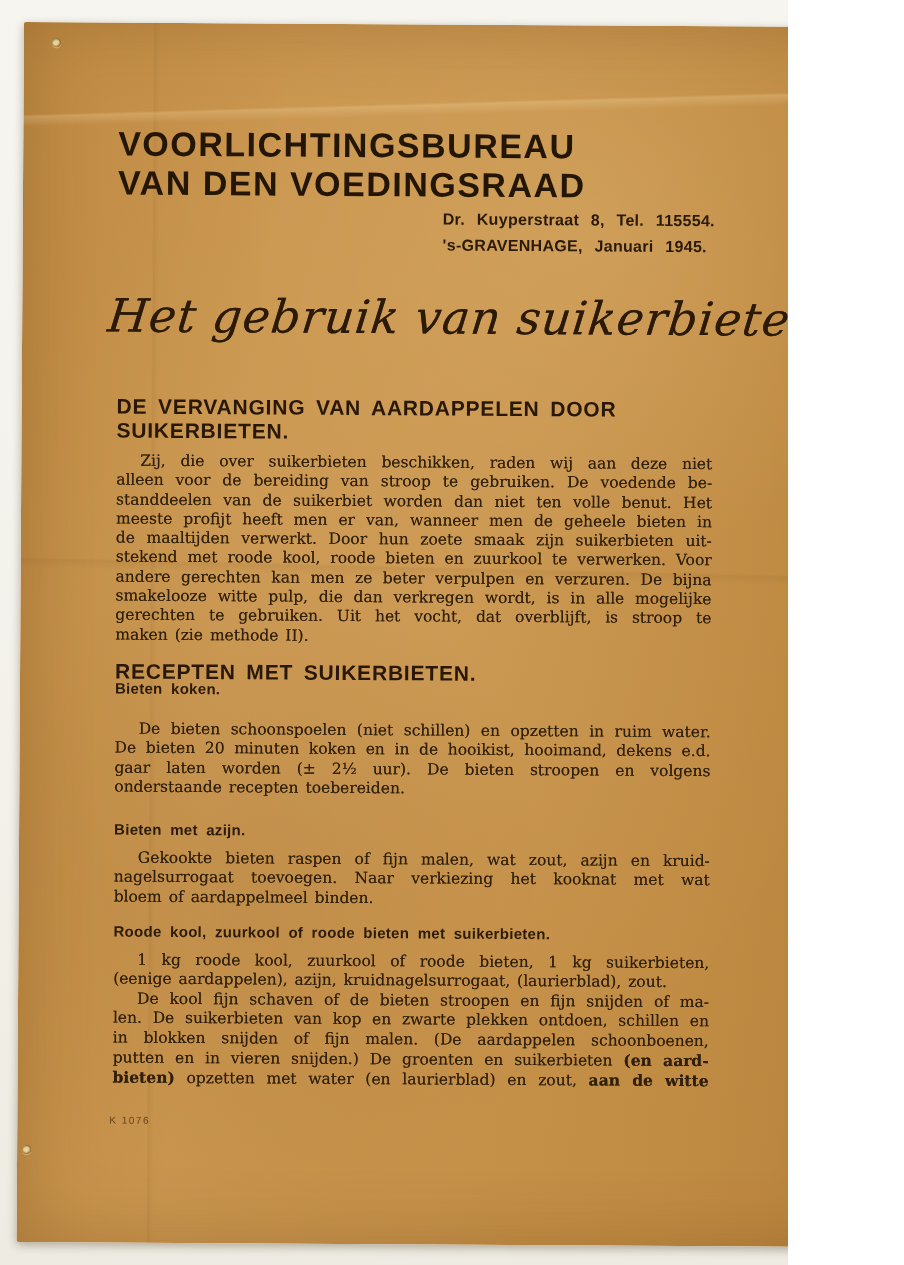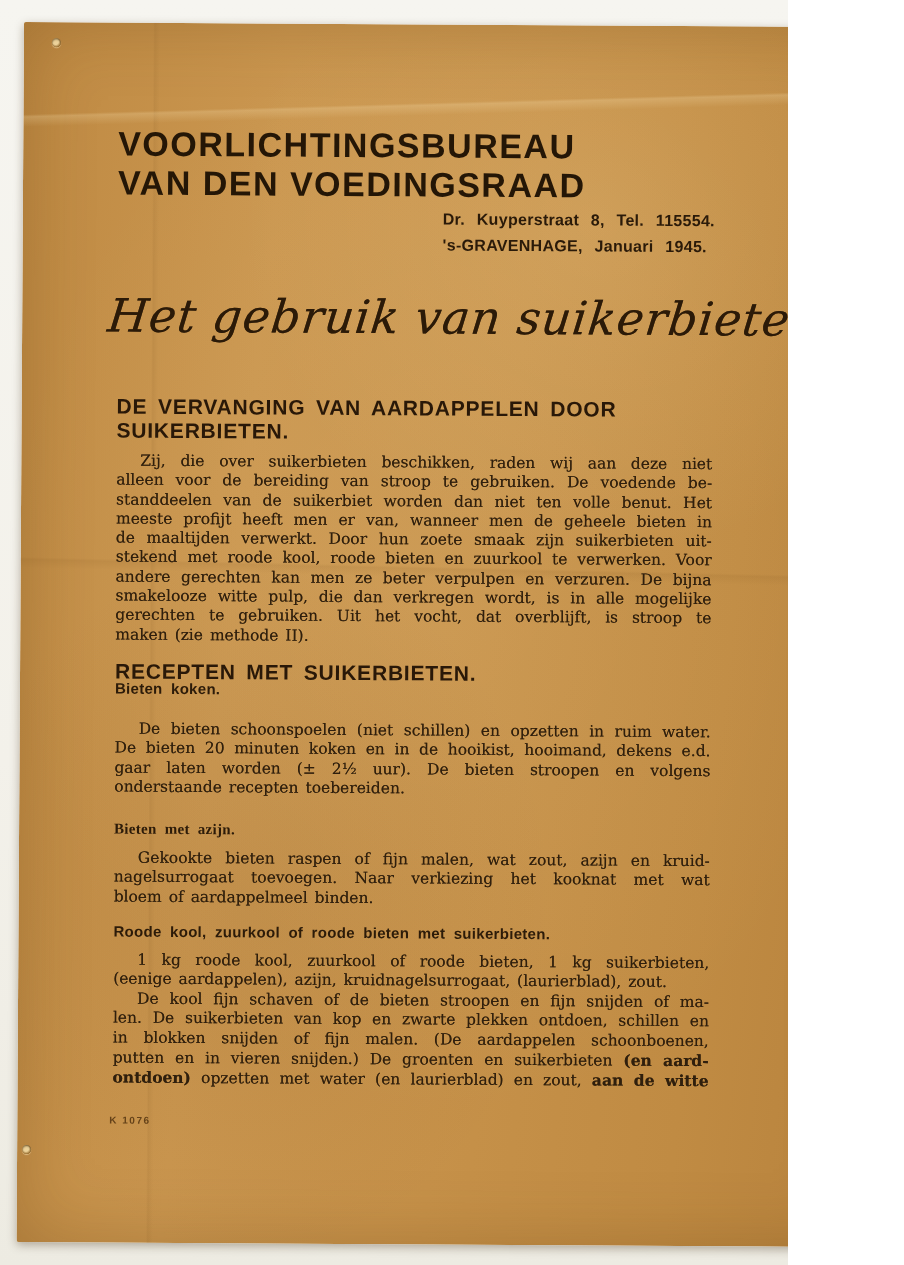--- a/index.html
+++ b/index.html
@@ -37,21 +37,21 @@
   .script-title{left:86px;top:266px;font-size:46px;font-style:italic;letter-spacing:1px;
                 transform:skewX(-6deg);color:#2b1a08;}
   .h-big{font-size:21px;line-height:24px;letter-spacing:.8px;word-spacing:4px;color:#291808;}
   .h-sub{font-size:15px;letter-spacing:.3px;word-spacing:4px;color:#2c1b09;}
   .lines-block{width:596px;font-size:15.5px;line-height:19.3px;word-spacing:2px;}
   .lines-block .line{text-align:justify;text-align-last:justify;}
   .lines-block .line:last-child{text-align-last:left;}
   .lines-block.justify-all .line:last-child{text-align-last:justify;}
   .lines-block .line:first-child{text-indent:24px;}
   .lines-block .bold{font-weight:700;}
-  .print-code{left:92px;top:1092px;font-size:10px;letter-spacing:1.5px;color:rgba(76,46,12,.8);font-weight:700;}
+  .print-code{left:92px;top:1092px;font-size:10px;letter-spacing:1.5px;color:rgba(76,46,12,.8);font-weight:400;}
 </style>
 </head>
 <body>
 
 <div class="scan">
   <div class="sliver"></div>
 
   <div class="paper">
     <div class="hole" style="left:28px;top:16px;"></div>
     <div class="hole" style="left:769px;top:24px;"></div>
@@ -87,35 +87,35 @@
     <div class="abs h-big sans" style="left:95px;top:637px;">RECEPTEN MET SUIKERBIETEN.</div>
 
     <div class="abs h-sub sans" style="left:95px;top:657px;">Bieten koken.</div>
     <div class="abs lines-block serif ink" style="left:95px;top:697px;">
         <div class="line">De bieten schoonspoelen (niet schillen) en opzetten in ruim water.</div>
         <div class="line">De bieten 20 minuten koken en in de hooikist, hooimand, dekens e.d.</div>
         <div class="line">gaar laten worden (± 2½ uur). De bieten stroopen en volgens</div>
         <div class="line">onderstaande recepten toebereiden.</div>
       </div>
 
-    <div class="abs h-sub sans" style="left:95px;top:798px;font-family:Liberation Serif, serif;">Bieten met azijn.</div>
+    <div class="abs h-sub sans" style="left:95px;top:798px;">Bieten met azijn.</div>
     <div class="abs lines-block serif ink" style="left:95px;top:826px;">
         <div class="line">Gekookte bieten raspen of fijn malen, wat zout, azijn en kruid-</div>
         <div class="line">nagelsurrogaat toevoegen. Naar verkiezing het kooknat met wat</div>
         <div class="line">bloem of aardappelmeel binden.</div>
       </div>
 
     <div class="abs h-sub sans" style="left:95px;top:900px;">Roode kool, zuurkool of roode bieten met suikerbieten.</div>
     <div class="abs lines-block serif ink" style="left:95px;top:928px;">
         <div class="line">1 kg roode kool, zuurkool of roode bieten, 1 kg suikerbieten,</div>
         <div class="line">(eenige aardappelen), azijn, kruidnagelsurrogaat, (laurierblad), zout.</div>
       </div>
     <div class="abs lines-block serif ink justify-all" style="left:95px;top:967px;">
         <div class="line">De kool fijn schaven of de bieten stroopen en fijn snijden of ma-</div>
         <div class="line">len. De suikerbieten van kop en zwarte plekken ontdoen, schillen en</div>
         <div class="line">in blokken snijden of fijn malen. (De aardappelen schoonboenen,</div>
         <div class="line"><span>putten en in vieren snijden.) De groenten en suikerbieten </span><span class="bold">(en aard-</span></div>
-        <div class="line"><span class="bold">ontdoen)</span><span> opzetten met water (en laurierblad) en zout, </span><span class="bold">aan de witte</span></div>
+        <div class="line"><span class="bold">bieten)</span><span> opzetten met water (en laurierblad) en zout, </span><span class="bold">aan de witte</span></div>
       </div>
 
     <div class="abs print-code sans">K 1076</div>
   </div>
 </div>
 
 </body></html>

